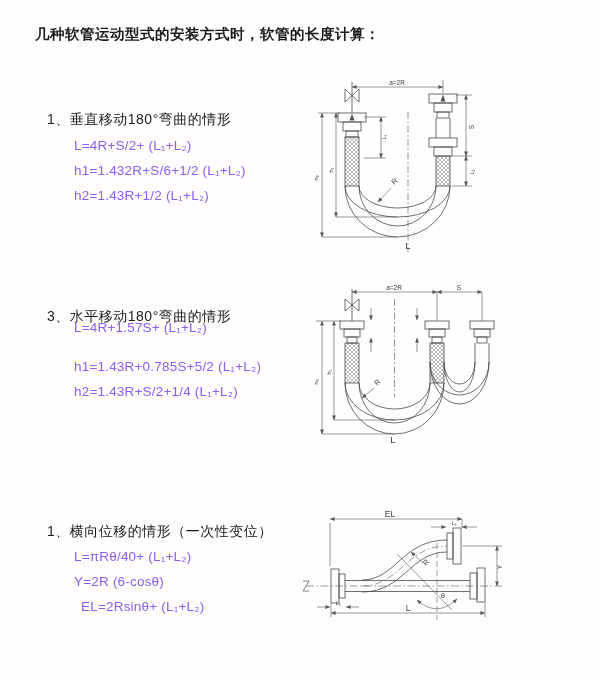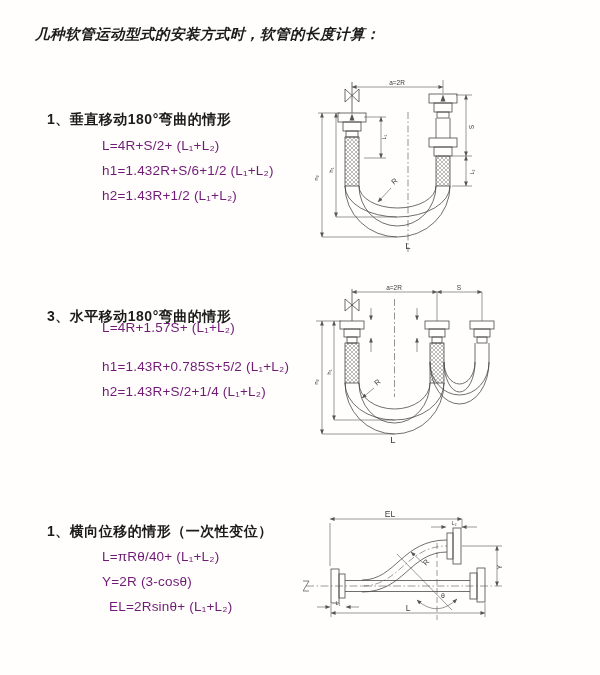--- a/index.html
+++ b/index.html
@@ -5,44 +5,44 @@
   * { margin:0; padding:0; box-sizing:border-box; }
   html,body { width:600px; height:675px; }
   body {
     position:relative;
     background:#fffefc;
     font-family:"Liberation Sans", sans-serif;
     color:#1b1b1b;
     overflow:hidden;
   }
   .abs { position:absolute; }
-  .page-title { left:35px; top:25px; font-size:14.5px; font-weight:700; letter-spacing:.5px;font-style:italic; }
-  .sec-heading { font-size:14px; font-weight:700; letter-spacing:.5px; }
-  .formula { font-size:13.5px; font-weight:500; letter-spacing:.2px; color:#701a75;margin-left:28px; }
+  .page-title { left:35px; top:25px; font-size:14.5px; font-weight:700; letter-spacing:.5px; }
+  .sec-heading { font-size:14px; font-weight:400; letter-spacing:.5px; }
+  .formula { font-size:13.5px; font-weight:500; letter-spacing:.2px; color:#8b5cf6; }
   svg { position:absolute; }
   svg text { font-family:"Liberation Sans", sans-serif; fill:#3c3c3c; stroke:none; }
 </style>
 </head>
 <body>
 
 <div class="abs page-title">几种软管运动型式的安装方式时，软管的长度计算：</div>
 
 <div class="abs sec-heading" style="left:47px;top:111px">1、垂直移动180°弯曲的情形</div>
 <div class="abs formula" style="left:74px;top:138px">L=4R+S/2+ (L₁+L₂)</div>
 <div class="abs formula" style="left:74px;top:163px">h1=1.432R+S/6+1/2 (L₁+L₂)</div>
 <div class="abs formula" style="left:74px;top:188px">h2=1.43R+1/2 (L₁+L₂)</div>
 
 <div class="abs sec-heading" style="left:47px;top:308px">3、水平移动180°弯曲的情形</div>
 <div class="abs formula" style="left:74px;top:320px">L=4R+1.57S+ (L₁+L₂)</div>
 <div class="abs formula" style="left:74px;top:359px">h1=1.43R+0.785S+5/2 (L₁+L₂)</div>
 <div class="abs formula" style="left:74px;top:384px">h2=1.43R+S/2+1/4 (L₁+L₂)</div>
 
 <div class="abs sec-heading" style="left:47px;top:523px">1、横向位移的情形（一次性变位）</div>
 <div class="abs formula" style="left:74px;top:549px">L=πRθ/40+ (L₁+L₂)</div>
-<div class="abs formula" style="left:74px;top:574px">Y=2R (3-cosθ)</div>
+<div class="abs formula" style="left:74px;top:574px">Y=2R (6-cosθ)</div>
 <div class="abs formula" style="left:81px;top:599px">EL=2Rsinθ+ (L₁+L₂)</div>
 
 <svg style="left:315px;top:72px" width="195" height="185" viewBox="315 72 195 185">
   <defs>
     <marker id="arA" viewBox="0 0 10 10" refX="9.5" refY="5" markerWidth="8" markerHeight="8" orient="auto-start-reverse">
       <path d="M0,1 L10,5 L0,9 z" fill="#555"></path>
     </marker>
     <pattern id="htA" patternUnits="userSpaceOnUse" width="4" height="4">
       <path d="M0,4 L4,0 M0,0 L4,4" stroke="#6a6a6a" stroke-width="0.45"></path>
     </pattern>

